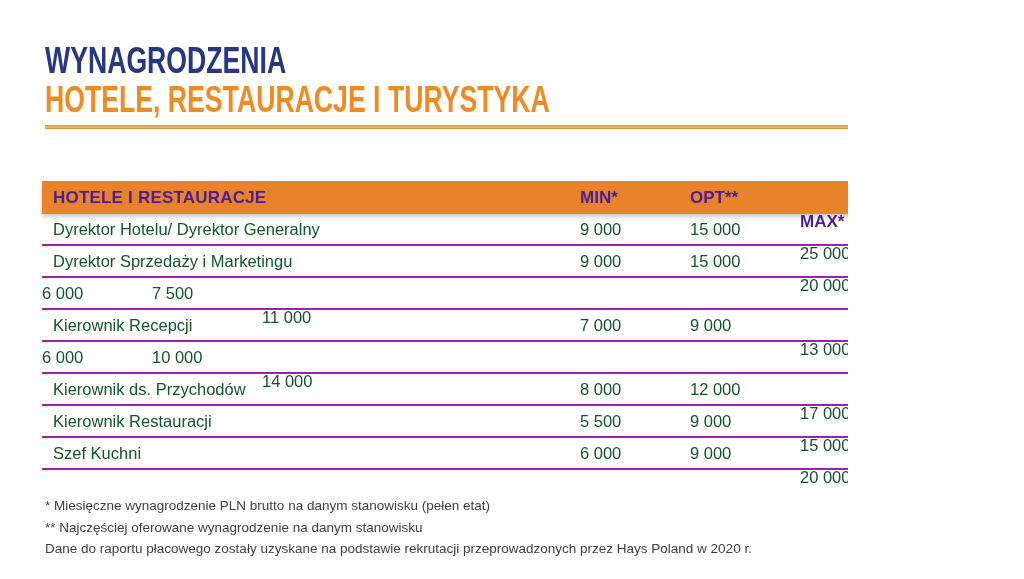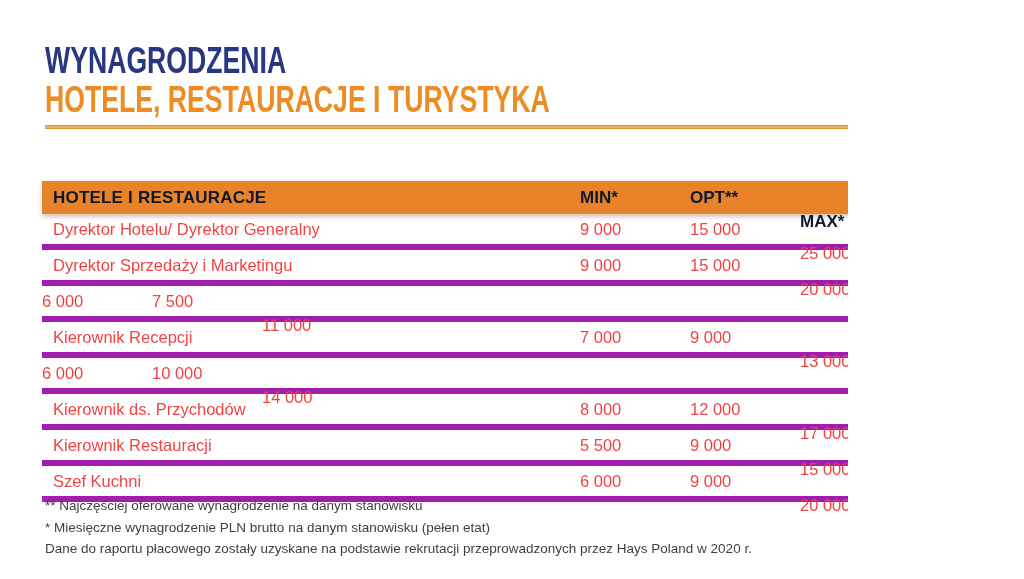--- a/index.html
+++ b/index.html
@@ -49,34 +49,34 @@
     position: absolute;
     left: 42px;
     top: 181px;
     width: 881px;
   }
   .thead {
     display: flex;
     align-items: center;
     height: 33px;
     background: #E8832A;
-    color: #0f172a;
+    color: #4c1d95;
     font-weight: bold;
     font-size: 17px;
     box-shadow: 0 3px 4px rgba(90, 70, 40, 0.28);
     position: relative;
     z-index: 2;
   }
   .trow {
     display: flex;
     align-items: center;
     height: 30px;
-    border-bottom: 6px solid #a21caf;
+    border-bottom: 2px solid #a21caf;
     font-size: 16.5px;
-    color: #ef4444;
+    color: #14532d;
     background: #ffffff;
   }
   .col-name {
     flex: 1 1 auto;
     padding-left: 11px;
     white-space: nowrap;
     overflow: hidden;
   }
   .col-num {
     flex: 0 0 110px;
@@ -174,18 +174,18 @@
     <div class="trow">
       <span class="col-name">Szef Kuchni</span>
       <span class="col-num">6 000</span>
       <span class="col-num">9 000</span>
       <span class="col-num max">20 000</span>
     </div>
 
   </div>
 
   <div class="footnotes">
+    <span class="footnote">* Miesięczne wynagrodzenie PLN brutto na danym stanowisku (pełen etat)</span>
     <span class="footnote">** Najczęściej oferowane wynagrodzenie na danym stanowisku</span>
-    <span class="footnote">* Miesięczne wynagrodzenie PLN brutto na danym stanowisku (pełen etat)</span>
     <span class="footnote">Dane do raportu płacowego zostały uzyskane na podstawie rekrutacji przeprowadzonych przez Hays Poland w 2020 r.</span>
   </div>
 
 </div>
 
 </body></html>

